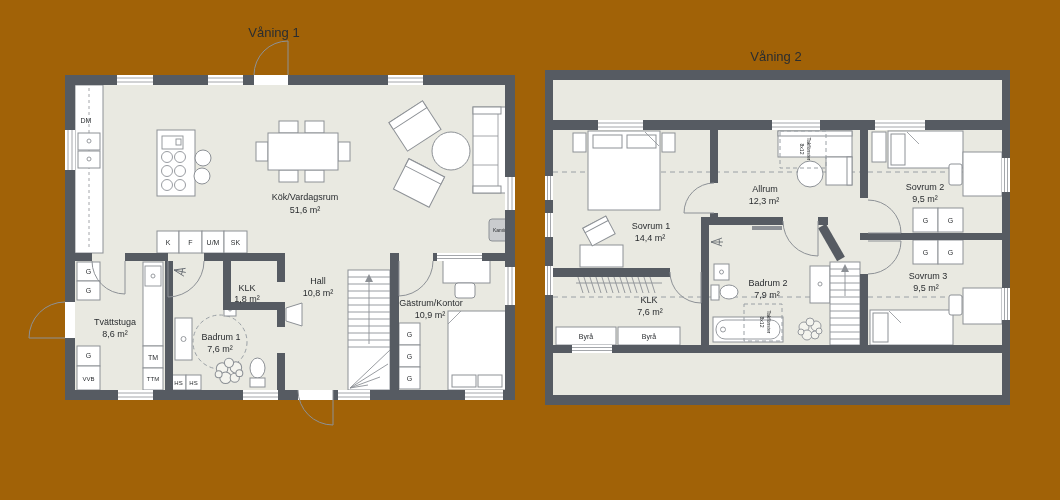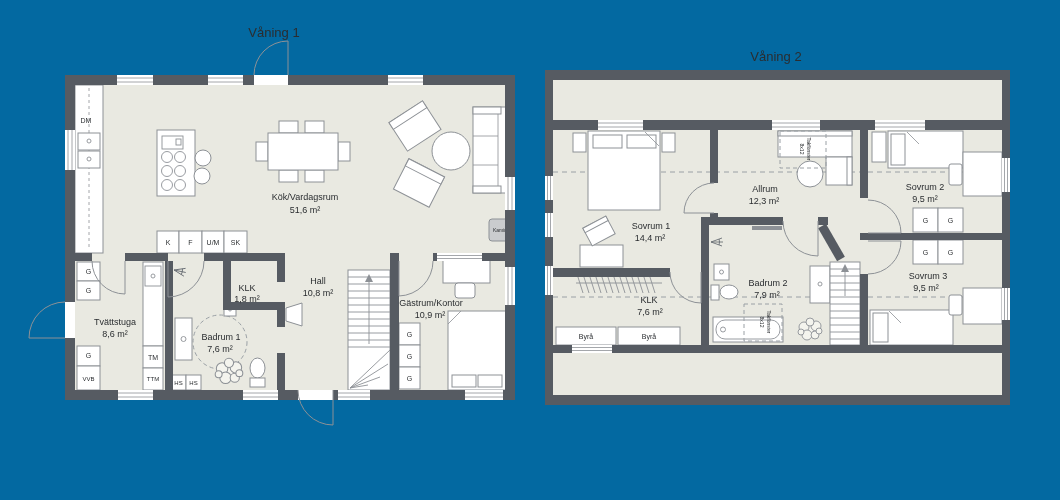--- a/index.html
+++ b/index.html
@@ -1,16 +1,16 @@
 <!DOCTYPE html>
 <html><head>
 <meta charset="utf-8">
 <style>
   html,body{margin:0;padding:0;background:#ffffff;}
-  .stage{position:relative;width:1060px;height:500px;background:#0369a1;overflow:hidden;}
+  .stage{position:relative;width:1060px;height:500px;background:#a16207;overflow:hidden;}
   svg{display:block;}
   .floorbg{fill:#e9e9e1;}
   .wall{fill:#565b62;}
   .wallline{stroke:#565b62;stroke-width:9;}
   .win{fill:#ffffff;}
   .winl{stroke:#8d9196;stroke-width:0.8;}
   .furn{fill:#ffffff;stroke:#8d9196;stroke-width:1;}
   .thin{fill:none;stroke:#8d9196;stroke-width:0.9;}
   .arc{fill:none;stroke:#8d9196;stroke-width:1;}
   .dash{fill:none;stroke:#9aa0a5;stroke-width:1;stroke-dasharray:5 4;}

